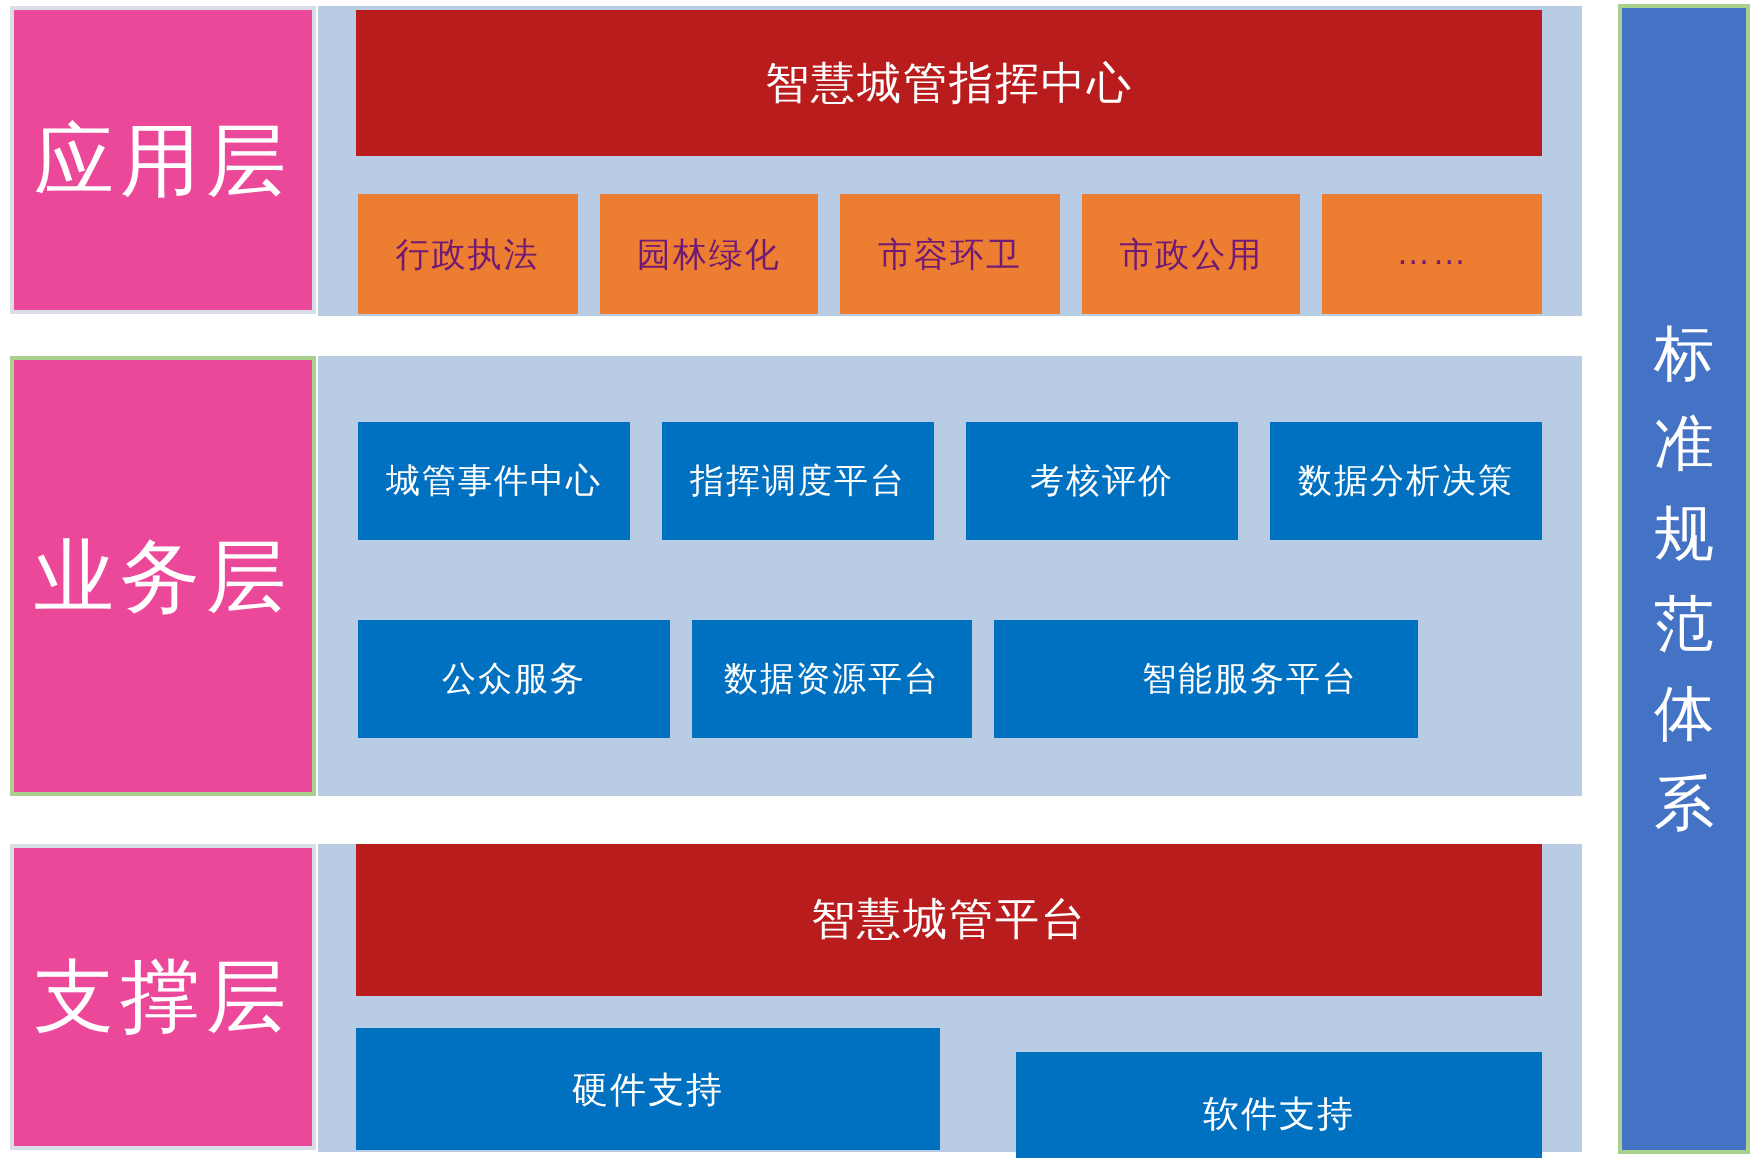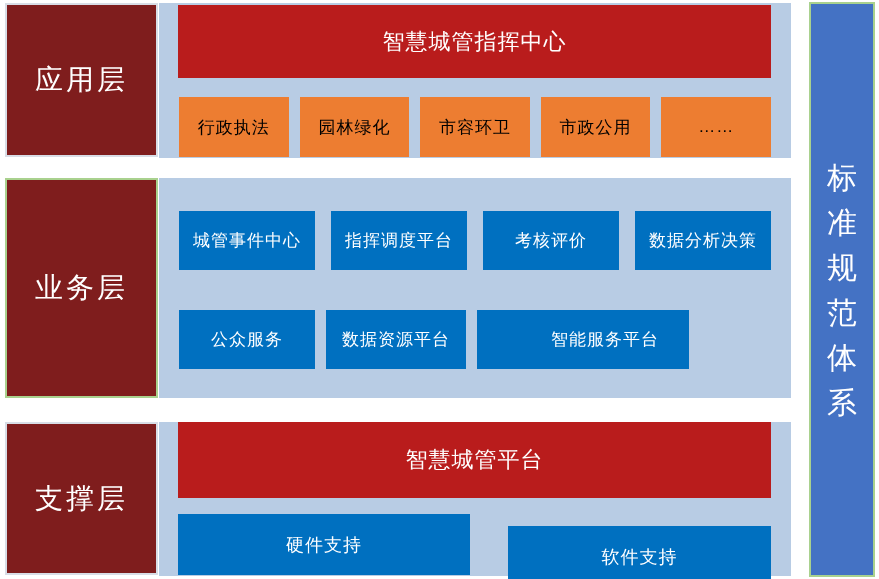--- a/index.html
+++ b/index.html
@@ -7,24 +7,24 @@
     position:relative;
     width:879px; height:579px;
     background:#ffffff;
     font-family:"Liberation Sans", sans-serif;
     overflow:hidden;
   }
   .abs { position:absolute; box-sizing:border-box; }
 
   
   .layerbox {
-    background:#7f1d1d;
+    background:#ec4899;
     color:#ffffff;
     display:flex; align-items:center; justify-content:center;
-    font-size:28px; letter-spacing:3px;
+    font-size:40px; letter-spacing:3px;
   }
   .grey-border  { border:2px solid #D8DDE6; }
   .green-border { border:2px solid #A9D18E; }
 
   
   .panel { background:#B8CCE4; }
 
   
   .bar {
     background:#b91c1c; color:#ffffff;
@@ -34,21 +34,21 @@
 
   
   .smallbox {
     background:#0070C0; color:#ffffff;
     display:flex; align-items:center; justify-content:center;
     font-size:17px; letter-spacing:1px;
   }
 
   
   .orangebox {
-    background:#ED7D31; color:#000000;
+    background:#ED7D31; color:#701a75;
     display:flex; align-items:center; justify-content:center;
     font-size:17px; letter-spacing:1px;
   }
 
   .row { display:flex;gap:16px; }
   .row-even > div { flex:1 1 0; }
   .gap11 { gap:11px; }
 
   
   .vertbar {
@@ -84,21 +84,21 @@
   <div class="abs layerbox green-border" style="left:5px; top:178px; width:153px; height:220px;">业务层</div>
 
   <div class="abs row" style="left:179px; top:211px; width:592px; height:59px; justify-content:space-between;">
     <div class="smallbox" style="width:140px;">城管事件中心</div>
     <div class="smallbox" style="width:140px;">指挥调度平台</div>
     <div class="smallbox" style="width:140px;">考核评价</div>
     <div class="smallbox" style="width:140px;">数据分析决策</div>
   </div>
 
   <div class="abs row gap11" style="left:179px; top:310px; width:592px; height:59px;">
-    <div class="smallbox" style="width:136px;">公众服务</div>
+    <div class="smallbox" style="width:156px;">公众服务</div>
     <div class="smallbox" style="width:140px;">数据资源平台</div>
     <div class="smallbox" style="width:168px;padding-left:44px;">智能服务平台</div>
   </div>
 
   <div class="abs panel" style="left:159px; top:422px; width:632px; height:154px;"></div>
 
   <div class="abs layerbox grey-border" style="left:5px; top:422px; width:153px; height:153px;">支撑层</div>
 
   <div class="abs bar" style="left:178px; top:422px; width:593px; height:76px;">智慧城管平台</div>
 

